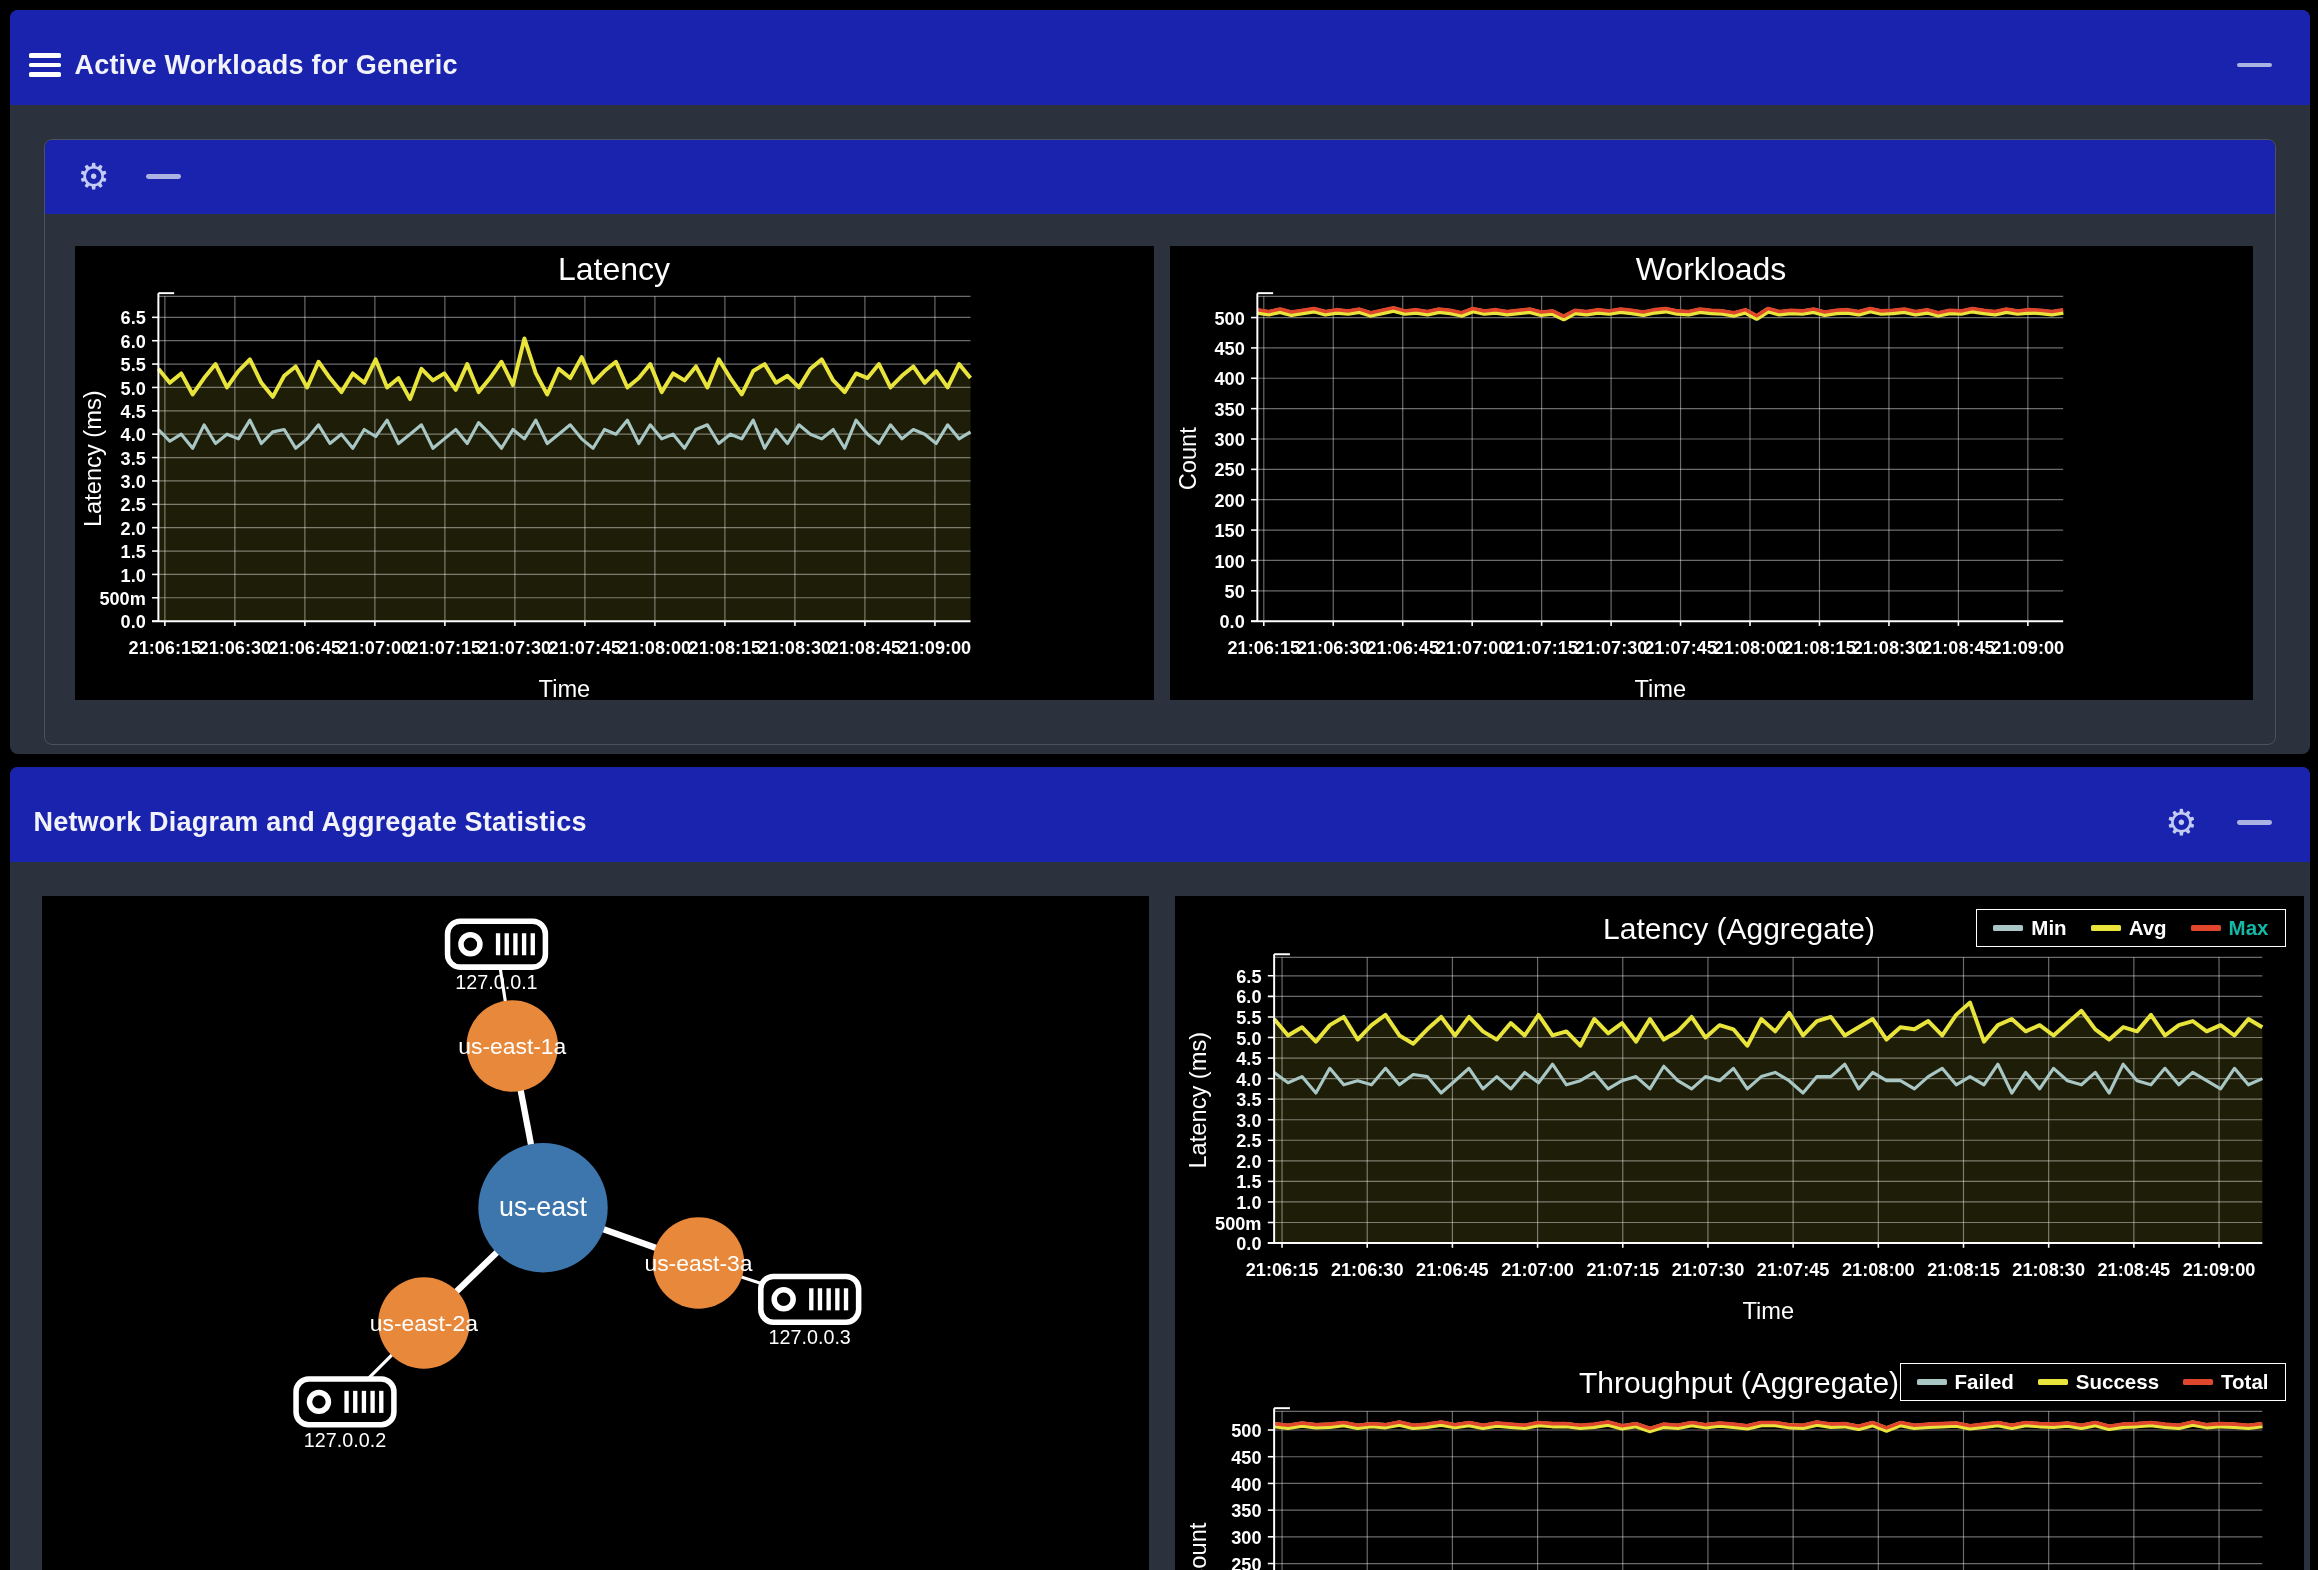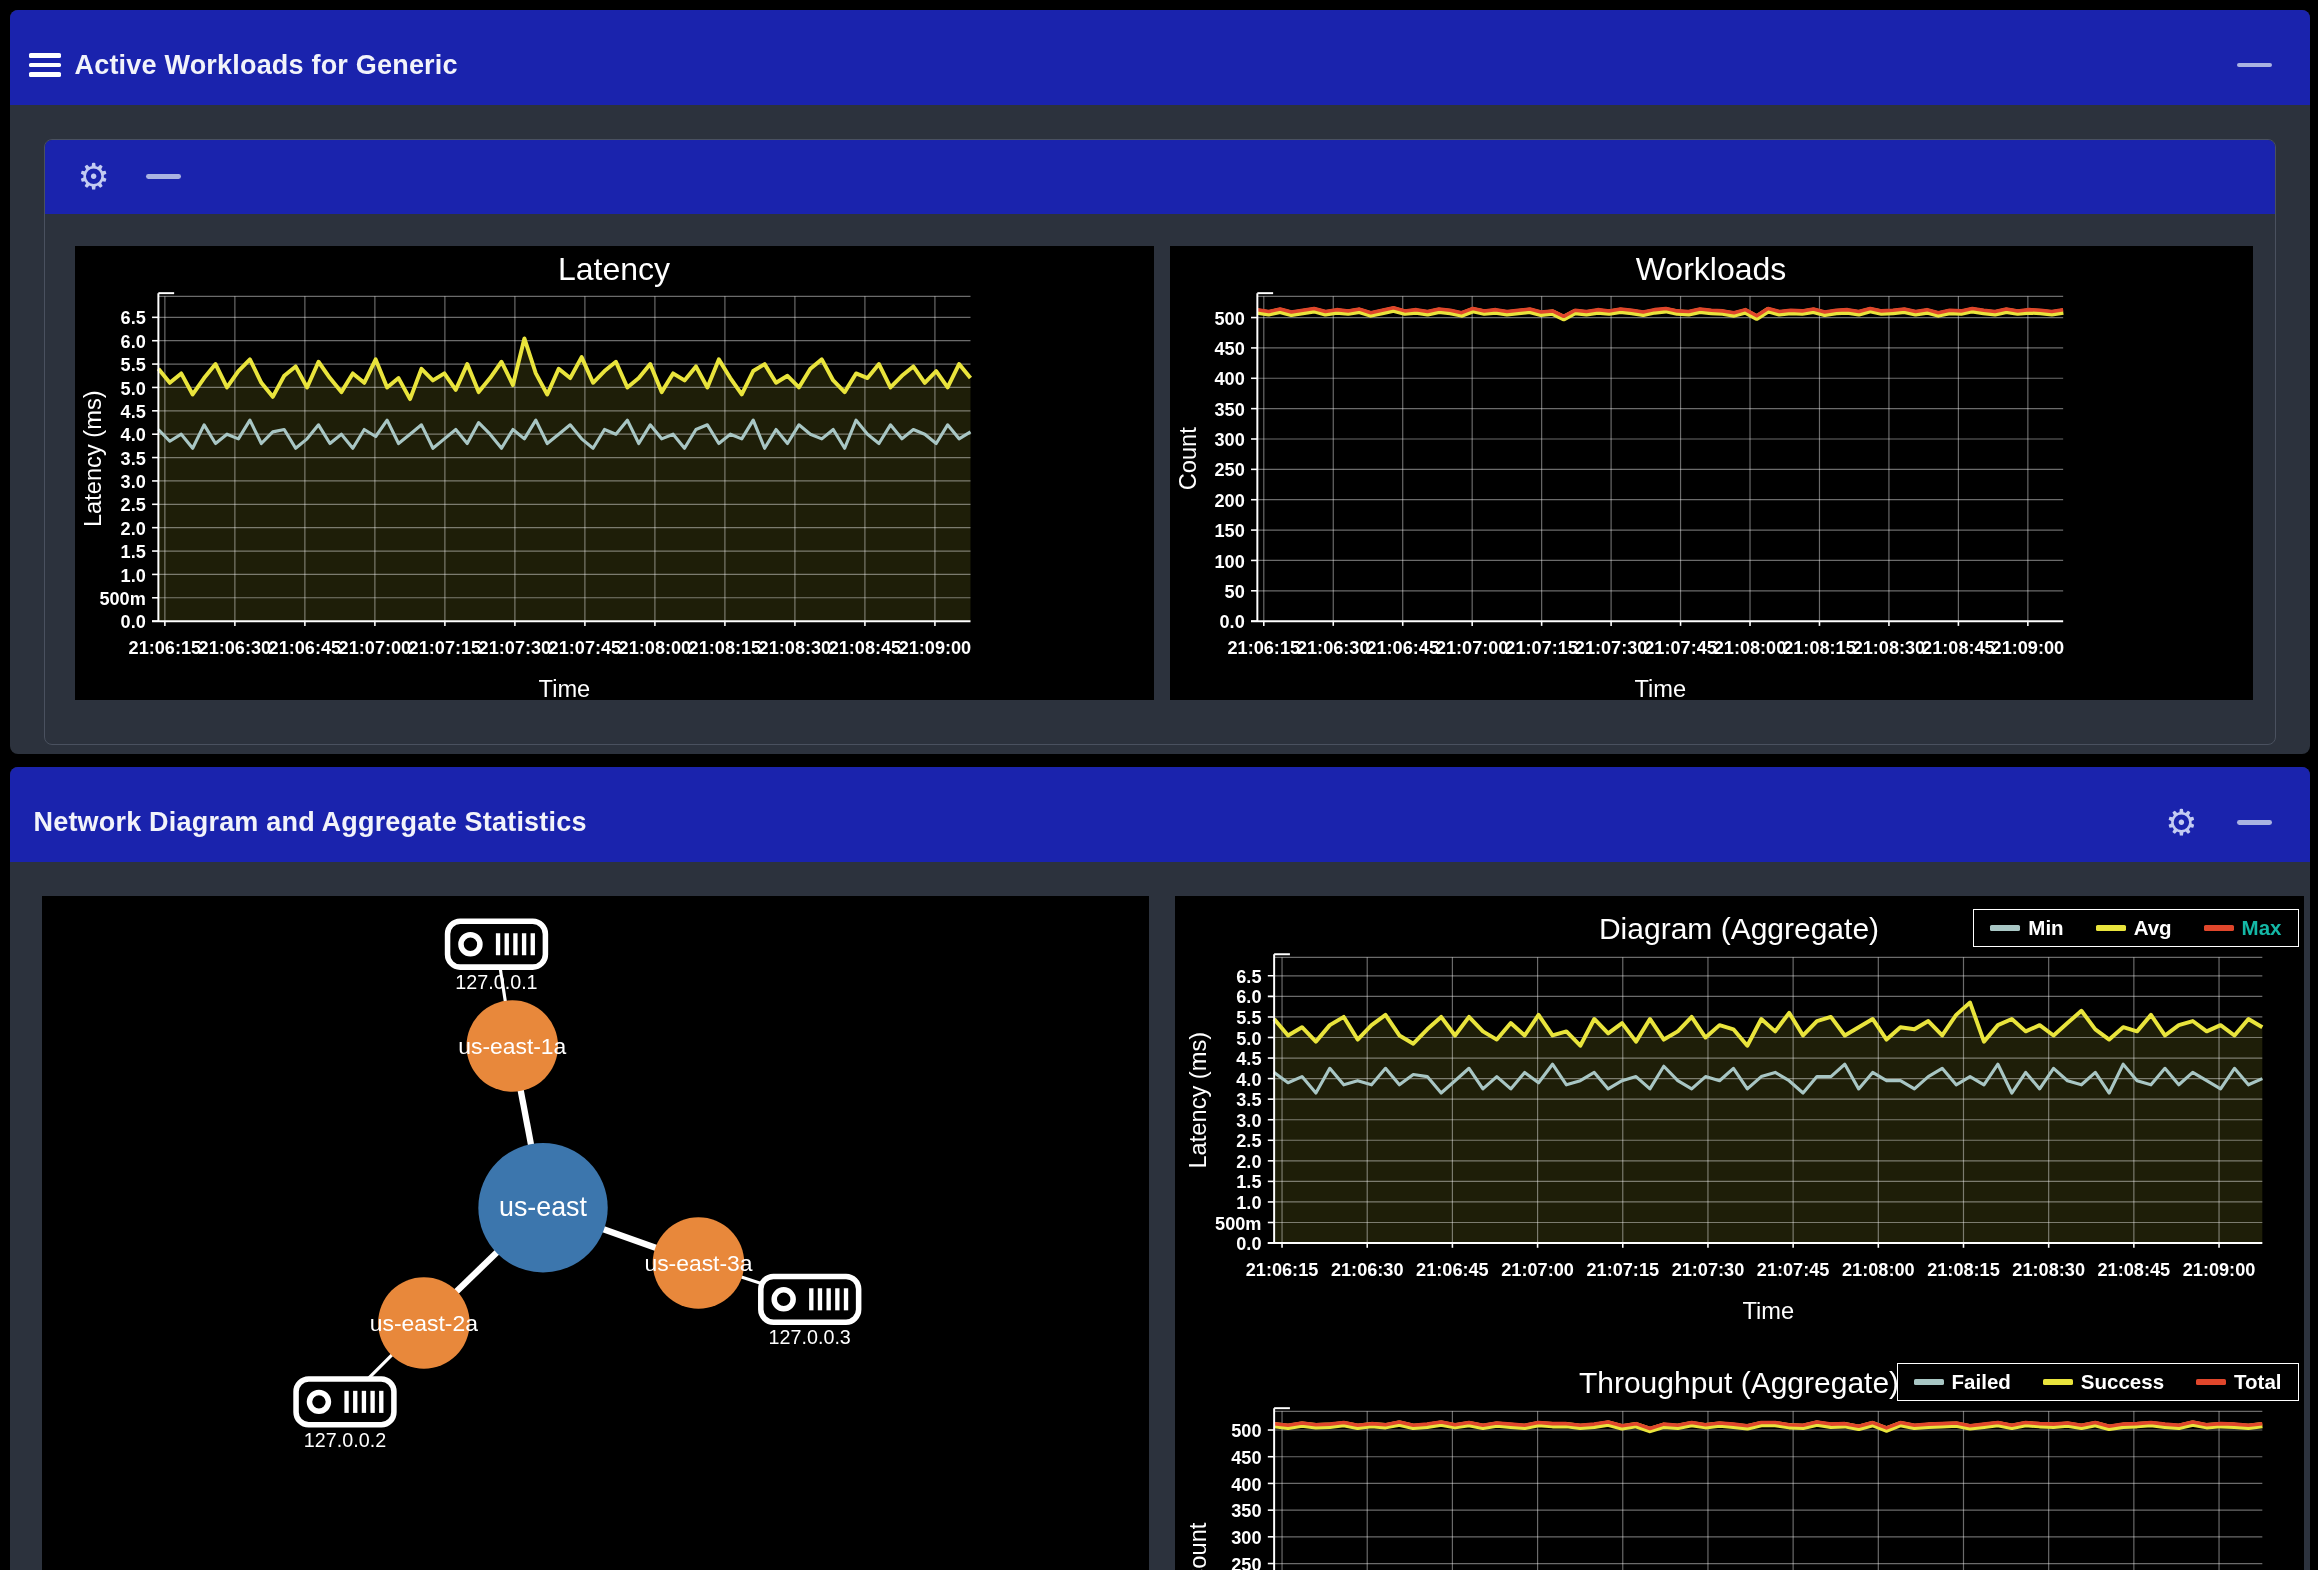--- a/index.html
+++ b/index.html
@@ -18,21 +18,21 @@
   .subcard-header{height:74px;background:#1a23ad;display:flex;align-items:center;gap:36px;padding-left:33px}
   .subcard-body{display:flex;gap:16px;padding:32px 24px 0 30px}
   .chart-box{background:#000}
   .chart-title{text-align:center;font-size:32px;font-weight:400;height:44px;line-height:47px;color:#fff}
   svg.plot{display:block}
   .p2body{display:flex;gap:26px;padding:34px 0 0 32px}
   .diagram-box{width:1107px;height:734px;background:#000;position:relative}
   .charts-box{width:1129px;height:884px;background:#000;display:flex;flex-direction:column}
   .chart-head{position:relative;display:flex;justify-content:center;align-items:center;height:44px;margin-top:11px}
   .chart-head .chart-title{height:44px;line-height:44px;font-size:30px}
-  .legend{position:absolute;right:5px;top:1.6px;display:flex;align-items:center;gap:32px;
+  .legend{position:absolute;right:18px;top:1.6px;display:flex;align-items:center;gap:24px;
     background:#000;border:1.6px solid #fff;padding:6.3px 16px}
   .legend-item{display:flex;align-items:center;gap:8px;cursor:pointer}
   .legend-swatch{width:30px;height:5.5px;border-radius:1.6px}
   .legend-label{font-size:20.5px;font-weight:bold;color:#fff}
   .legend-label.dim{color:#14b8a6}
   .tick{fill:#fff;font-size:23px;font-weight:bold}
   .axis-title{fill:#fff;font-size:30px;font-weight:400}
   .node-label{fill:#fff;font-weight:400}
   .ip-label{fill:#fff;font-size:25px;text-anchor:middle}
 </style>
@@ -283,21 +283,21 @@
           <circle cx="484" cy="541" r="58" fill="#e8883b"></circle>
           <text x="484" y="551" text-anchor="middle" class="node-label" font-size="29">us-east-2a</text>
           <circle cx="832" cy="465" r="58" fill="#e8883b"></circle>
           <text x="832" y="475" text-anchor="middle" class="node-label" font-size="29">us-east-3a</text>
           <circle cx="635" cy="395" r="82" fill="#3c76ad"></circle>
           <text x="635" y="406" text-anchor="middle" class="node-label" font-size="34">us-east</text>
         </svg>
     </div>
     <div class="charts-box">
       <div class="chart-head">
-        <div class="chart-title">Diagram (Aggregate)</div>
+        <div class="chart-title">Latency (Aggregate)</div>
         <div class="legend">
             <div class="legend-item">
               <span class="legend-swatch" style="background: rgb(168, 198, 196);"></span>
               <span class="legend-label">Min</span>
             </div>
             <div class="legend-item">
               <span class="legend-swatch" style="background: rgb(233, 228, 60);"></span>
               <span class="legend-label">Avg</span>
             </div>
             <div class="legend-item">

